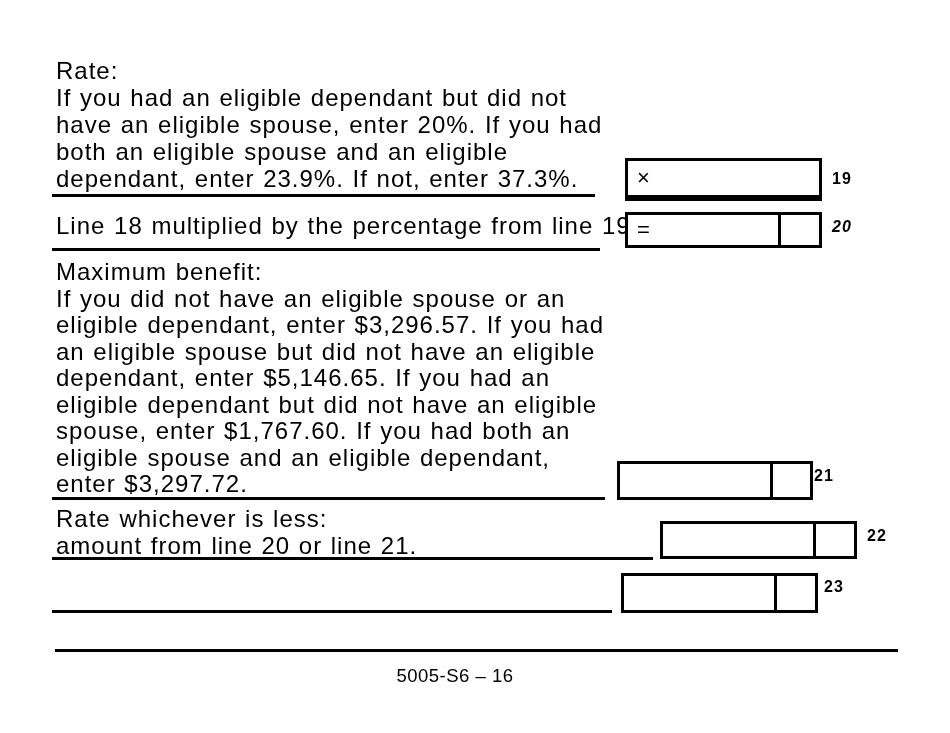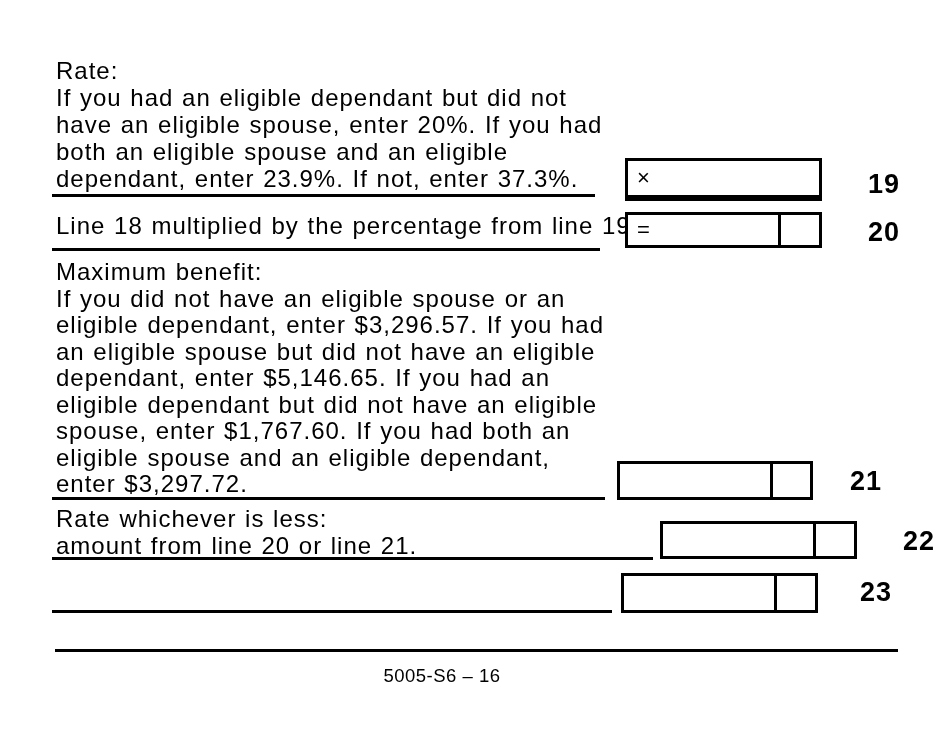--- a/index.html
+++ b/index.html
@@ -55,28 +55,27 @@
     position: absolute;
     top: 0; bottom: 0;
     font-size: 22px;
   }
   .amount-box .field.dollars { left: 30px; right: 50px; }
   .amount-box .field.cents  { left: 153px; right: 0; }
   .amount-box .field.full   { left: 30px; right: 0; }
   .line-num {
     position: absolute;
     font-weight: bold;
-    font-size: 27px;
+    font-size: 16px;
     line-height: 1;
     letter-spacing: 1px;
-    margin-left: 36px;
   }
   .footer {
     position: absolute;
-    left: 4px;
+    left: 17px;
     width: 876px;
     top: 665px;
     text-align: center;
     font-size: 18.5px;
     letter-spacing: 0.5px;
   }
 </style>
 </head>
 <body>
 
@@ -91,21 +90,21 @@
   <div class="line-num" style="left:832px; top:171px;">19</div>
 
   <div class="para" style="left:56px; top:213px;">Line 18 multiplied by the percentage from line 19</div>
   <div class="rule" style="left:52px; top:248px; width:548px;"></div>
   <div class="amount-box" style="left:625px; top:212px; width:197px; height:36px;">
     <span class="operator">=</span>
     <span class="field dollars"></span>
     <span class="divider"></span>
     <span class="field cents"></span>
   </div>
-  <div class="line-num" style="left:832px; top:219px;">20</div>
+  <div class="line-num" style="left:832px; top:219px;font-style:italic;">20</div>
 
   <div class="para" style="left:56px; top:259px;"><span>Maximum benefit:</span><br><span>If you did </span><span class="b">not</span><span> have an eligible spouse or an</span><br><span>eligible dependant, enter $3,296.57. If you had</span><br><span>an eligible spouse but did </span><span class="b">not</span><span> have an eligible</span><br><span>dependant, enter $5,146.65. If you had an</span><br><span>eligible dependant but did </span><span class="b">not</span><span> have an eligible</span><br><span>spouse, enter $1,767.60. If you had </span><span class="b">both</span><span> an</span><br><span>eligible spouse and an eligible dependant,</span><br><span>enter $3,297.72.</span></div>
   <div class="rule" style="left:52px; top:497px; width:553px;"></div>
   <div class="amount-box" style="left:617px; top:461px; width:196px; height:39px;">
     <span class="field dollars"></span>
     <span class="divider"></span>
     <span class="field cents"></span>
   </div>
   <div class="line-num" style="left:814px; top:468px;">21</div>
 

